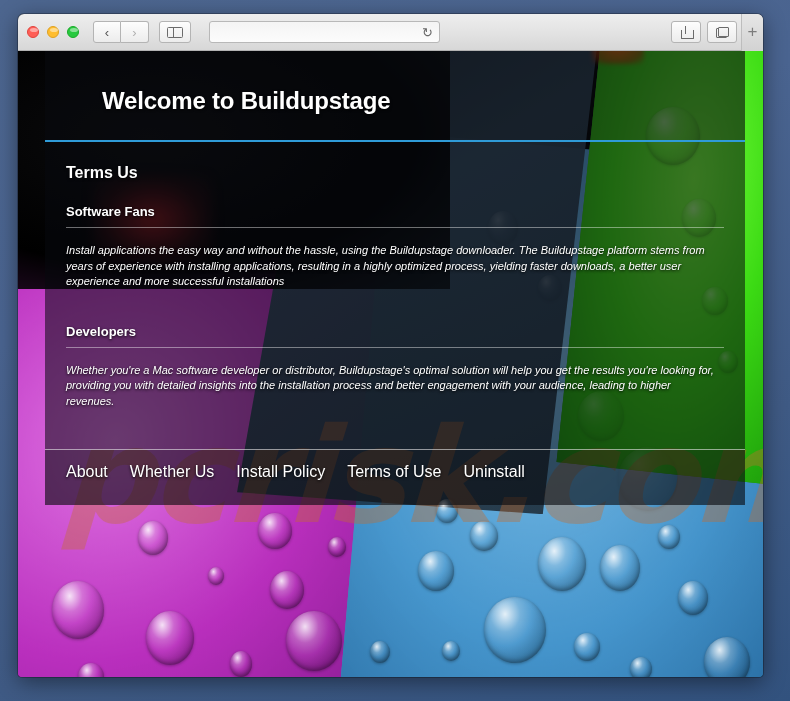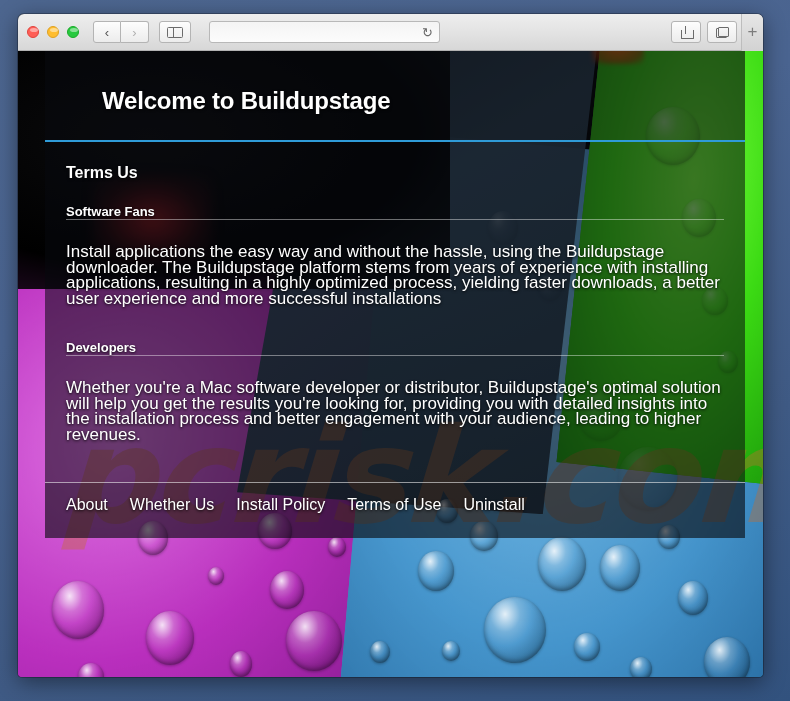--- a/index.html
+++ b/index.html
@@ -237,33 +237,34 @@
 
   .h2 {
     font-size: 16px;
     font-weight: bold;
     margin-bottom: 22px;
     text-shadow: 0 1px 3px rgba(0,0,0,0.9);
   }
   .h3 {
     font-size: 13px;
     font-weight: bold;
-    padding-bottom: 0;
+    padding-bottom: 8px;
     border-bottom: 1px solid rgba(255,255,255,0.42);
-    margin-bottom: 24px;
+    margin-bottom: 15px;
     text-shadow: 0 1px 3px rgba(0,0,0,0.9);
   }
   .h3.spaced { margin-top: 34px; }
 
   .para {
-    font-size: 17px;
+    font-size: 11px;
     line-height: 15.5px;
     margin-bottom: 14px;
     text-shadow: 0 1px 3px rgba(0,0,0,0.95);
     max-width: 656px;
+    font-style: italic;
   }
   .para:last-child { margin-bottom: 16px; }
 
   .site-footer {
     background: rgba(8,10,14,0.62);
     border-top: 1px solid rgba(255,255,255,0.55);
     padding: 13px 21px 16px 21px;
   }
   .footer-links { display: flex; gap: 22px; margin-bottom: 8px; }
   .footer-link {

